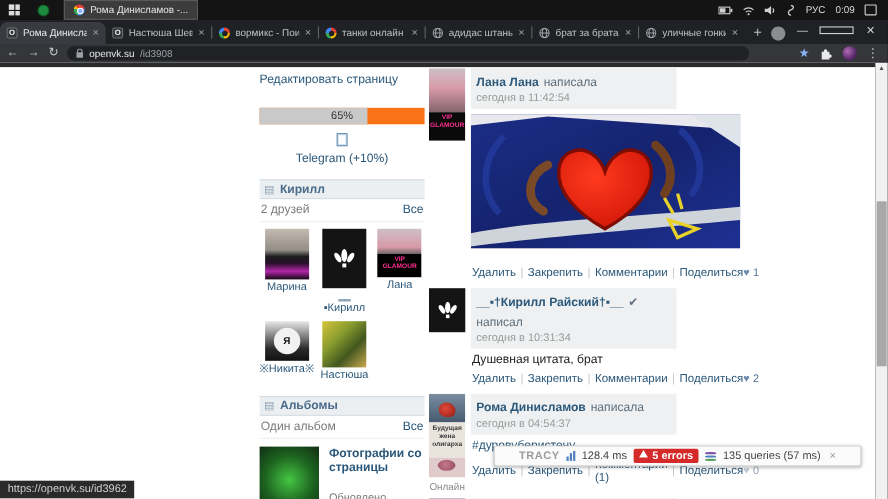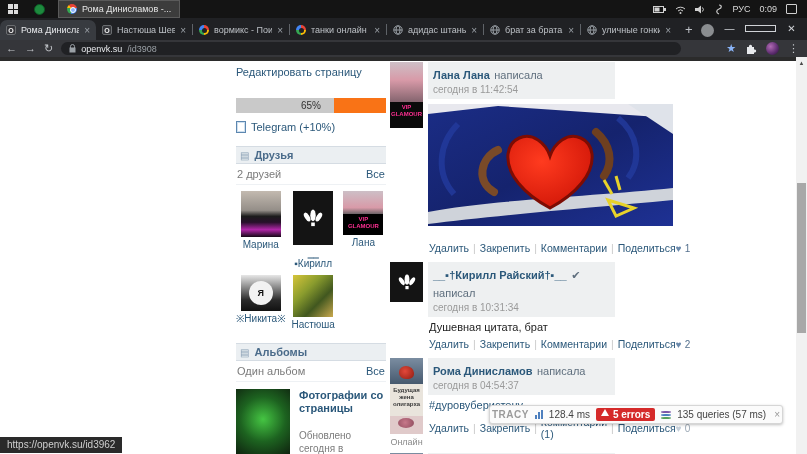--- a/index.html
+++ b/index.html
@@ -71,21 +71,21 @@
   .scrollbar { position:absolute; top:57px; right:0; width:11px; height:397px; background:#f1f1f1; }
   .sb-up { width:11px; text-align:center; color:#4a4a4a; font-size:6px; padding-top:3px; }
   .sb-thumb { position:absolute; top:126px; left:1px; width:9px; height:150px; background:#a8a8a8; }
 
   
   .sidebar { position:absolute; left:236px; top:9px; width:150px; font-size:11px; }
   .editlink { font-size:11px; }
   .progress { margin-top:20px; height:15px; background:#f97316; position:relative; }
   .progress-fill { height:100%; background:#c9c9c9; }
   .progress-label { position:absolute; inset:0; text-align:center; font-size:10px; color:#333; line-height:15px; }
-  .tgrow { margin-top:8px; display:flex; align-items:center; gap:5px; }
+  .tgrow { margin-top:8px; display:flex; align-items:center; gap:5px;flex-direction:column; }
   .docicon { width:10px; height:12px; background:#fff; border:1px solid #5d87b0; position:relative;
     box-shadow:inset 0 0 0 1px #cfe0ef; }
   .sbox { margin-top:13px; }
   .sbox-h { background:#ebeff2; border-top:1px solid #d5dce3; border-bottom:1px solid #d5dce3;
     padding:2px 4px; font-weight:bold; color:#4a6b8a; display:flex; gap:5px; align-items:center; }
   .sbox-h .hic { color:#8aa0b5; font-size:10px; font-weight:normal; }
   .countrow { display:flex; justify-content:space-between; padding:4px 1px; color:#7b7b7b;
     border-bottom:1px solid #eef1f4; }
   .fgrid { display:grid; grid-template-columns:1fr 1fr 1fr; column-gap:5px; row-gap:6px; padding-top:6px; }
   .fcell { display:flex; flex-direction:column; align-items:center; }
@@ -135,21 +135,21 @@
     border-radius:50% 60% 40% 50%; background:radial-gradient(circle at 40% 40%,#e3483a,#8f1d12); }
   .roma-mid { height:42%; background:#e9e4dc; position:relative; }
   .romacap { color:#3a3a3a; font-size:6px; top:3px; font-weight:bold; line-height:1.2; }
   .roma-bot { height:24%; background:#e0caca; position:relative; }
   .roma-bot:after { content:""; position:absolute; left:8px; top:2px; width:16px; height:10px;
     border-radius:50%; background:radial-gradient(circle at 45% 45%,#c7788a,#8d4a5c); }
 
   
   .tracy { position:absolute; right:13px; top:348px; height:19px; background:#fbfbfb;
     border:1px solid #d6d6d6; border-radius:3px; box-shadow:0 1px 3px rgba(0,0,0,.25);
-    display:flex; align-items:center; padding:0 2px; gap:6px; font-size:10px; color:#444; }
+    display:flex; align-items:center; padding:0 22px; gap:6px; font-size:10px; color:#444; }
   .tracy-logo { color:#9b9b9b; font-weight:bold; letter-spacing:.5px; }
   .bars { display:flex; align-items:flex-end; gap:1px; height:9px; }
   .bars i { width:2px; background:#4d7fbe; display:block; }
   .err { background:#d52a2a; color:#fff; font-weight:bold; border-radius:2px; padding:1px 5px;
     display:flex; gap:4px; }
   .warn-tri { width:0; height:0; border-left:4px solid transparent; border-right:4px solid transparent;
     border-bottom:7px solid #fff; }
   .db { display:flex; flex-direction:column; gap:1px; }
   .db i { width:10px; height:2px; border-radius:40%; background:#7e57a8; display:block; }
   .db i:nth-child(2){ background:#4d7fbe; } .db i:nth-child(3){ background:#58a05c; }
@@ -297,21 +297,21 @@
     </div>
     <div class="tgrow">
       <span class="docicon"></span>
       <a>Telegram (+10%)</a>
     </div>
 
     
     <div class="sbox">
       <div class="sbox-h">
         <span class="hic">▤</span>
-        <span>Друзья</span>
+        <span>Кирилл</span>
       </div>
       <div class="countrow">
         <span>2 друзей</span>
         <a>Все</a>
       </div>
       <div class="fgrid">
         <div class="fcell">
           <div class="fav av-marina"></div>
           <div class="fname">Марина</div>
         </div>

